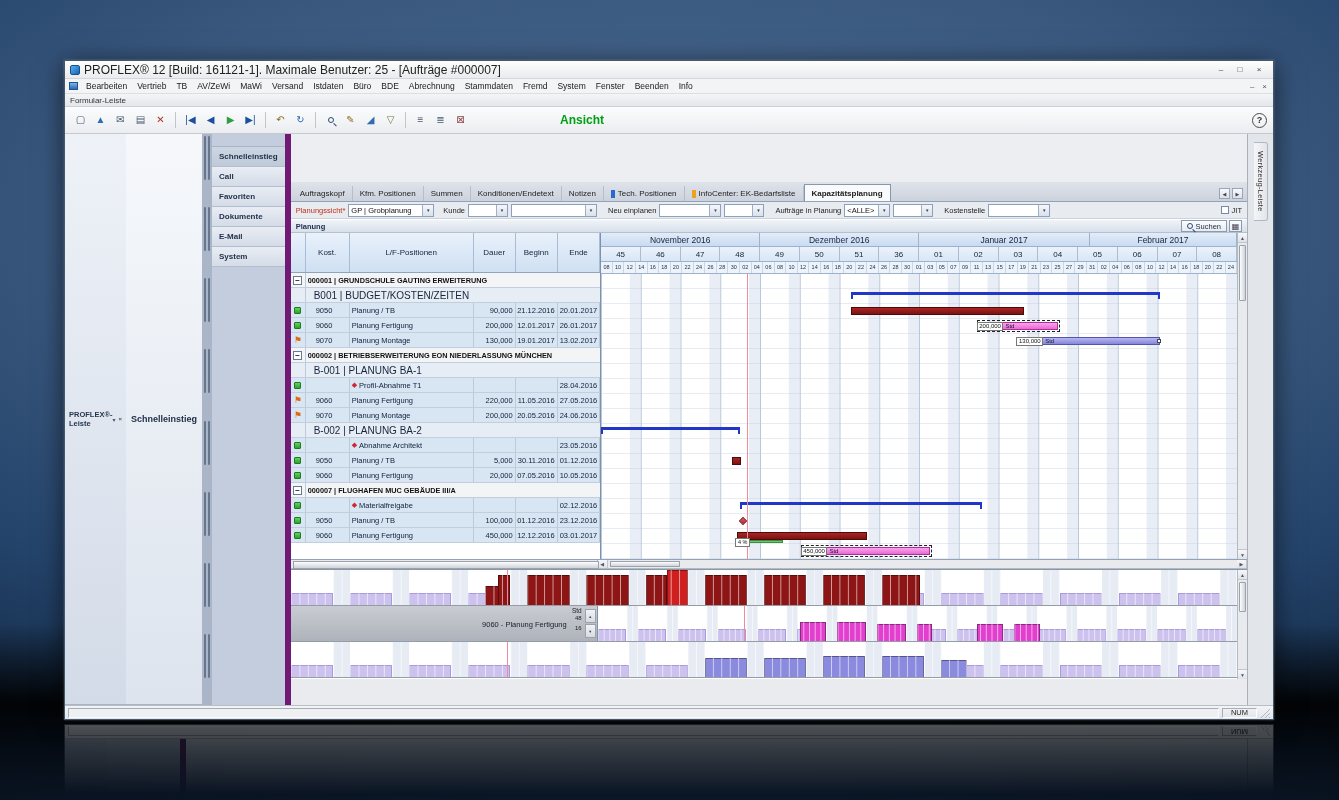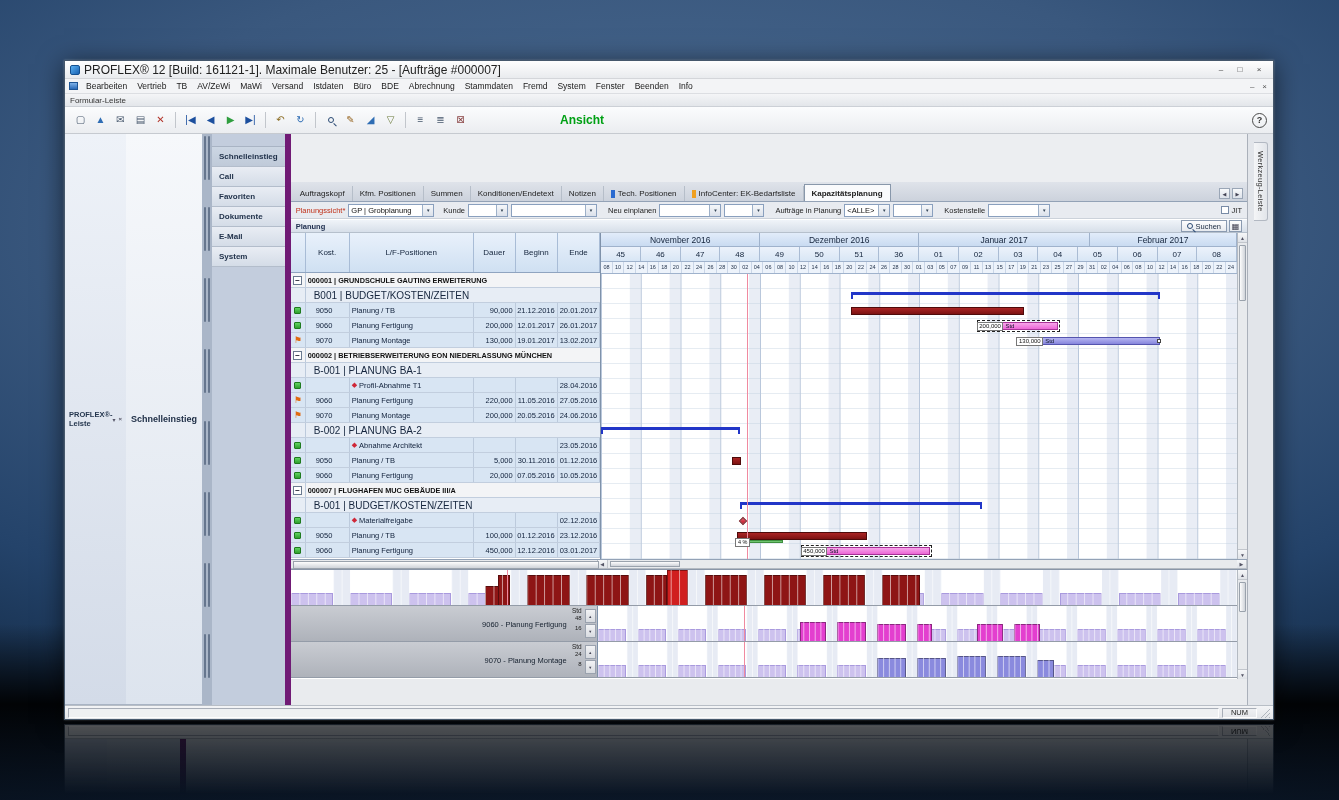--- a/index.html
+++ b/index.html
@@ -587,24 +587,20 @@
                   <span class="cell c-dauer">20,000</span>
                   <span class="cell c-beg">07.05.2016</span>
                   <span class="cell c-end">10.05.2016</span>
                 </div>
                 <div class="t-row group">
                   <span class="icon-col">
                     <span class="expander">−</span>
                   </span>
                   <span class="grp-text">000007 | FLUGHAFEN MUC GEBÄUDE III/A</span>
                 </div>
-                <div class="t-row subgroup">
-                  <span class="icon-col"></span>
-                  <span class="sub-text">B-001 | BUDGET/KOSTEN/ZEITEN</span>
-                </div>
                 <div class="t-row task">
                   <span class="icon-col">
                     <span class="green-ic"></span>
                   </span>
                   <span class="cell c-kost"></span>
                   <span class="cell c-pos">
                     <span class="dia-ic">◆</span>
                     <span class="pos-text">Materialfreigabe</span>
                   </span>
                   <span class="cell c-dauer"></span>
@@ -864,30 +860,20 @@
                   <div class="u-bar" style="left: 37.5%; width: 4.46429%; height: 55%; background: rgb(227, 63, 207);"></div>
                   <div class="u-bar" style="left: 43.75%; width: 4.46429%; height: 50%; background: rgb(227, 63, 207);"></div>
                   <div class="u-bar" style="left: 50%; width: 2.23214%; height: 50%; background: rgb(227, 63, 207);"></div>
                   <div class="u-bar" style="left: 59.375%; width: 4.01786%; height: 48%; background: rgb(227, 63, 207);"></div>
                   <div class="u-bar" style="left: 65.1786%; width: 4.01786%; height: 48%; background: rgb(227, 63, 207);"></div>
                   <div class="day-grid"></div>
                   <div class="today-line" style="left: 22.8571%;"></div>
                 </div>
               </div>
               <div class="h-row">
-                <div class="h-label">
-                  <span class="h-name">9070 - Planung Montage</span>
-                  <span class="h-unit">Std</span>
-                  <span class="h-tick" style="top: 9px;">24</span>
-                  <span class="h-tick" style="top: 19px;">8</span>
-                  <span class="h-spin">
-                    <span class="h-spin-btn">▲</span>
-                    <span class="h-spin-btn">▼</span>
-                  </span>
-                </div>
                 <div class="h-chart">
                   <div class="cap" style="left: 0%; width: 4.46429%;"></div>
                   <div class="cap" style="left: 6.25%; width: 4.46429%;"></div>
                   <div class="cap" style="left: 12.5%; width: 4.46429%;"></div>
                   <div class="cap" style="left: 18.75%; width: 4.46429%;"></div>
                   <div class="cap" style="left: 25%; width: 4.46429%;"></div>
                   <div class="cap" style="left: 31.25%; width: 4.46429%;"></div>
                   <div class="cap" style="left: 37.5%; width: 4.46429%;"></div>
                   <div class="cap" style="left: 43.75%; width: 4.46429%;"></div>
                   <div class="cap" style="left: 50%; width: 4.46429%;"></div>

